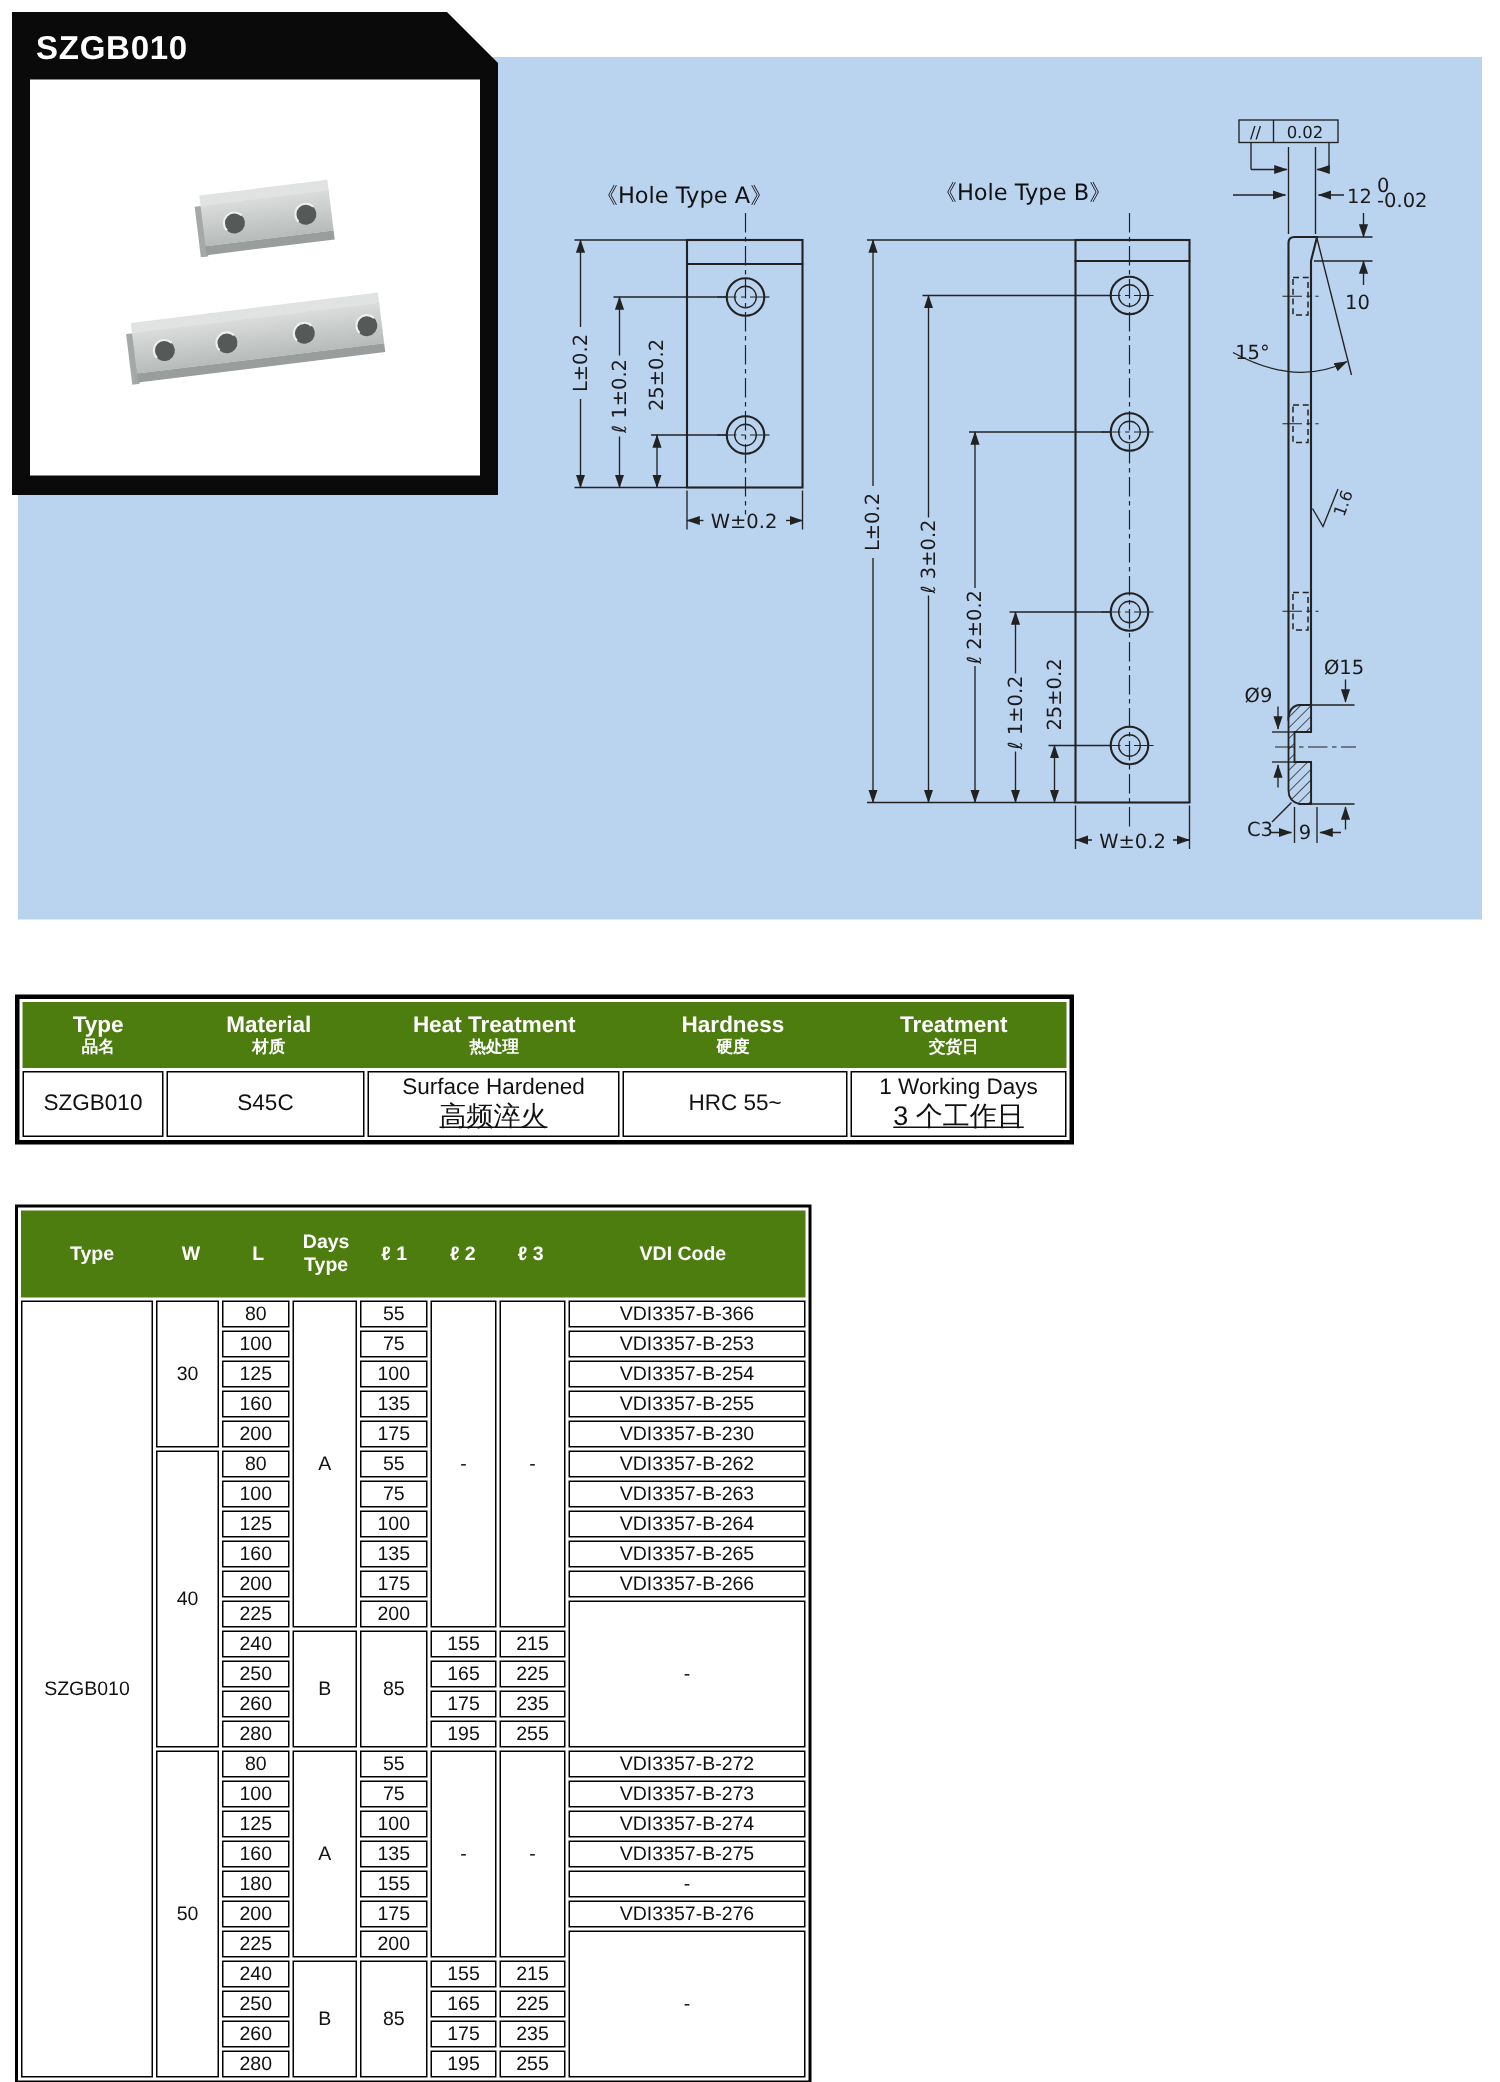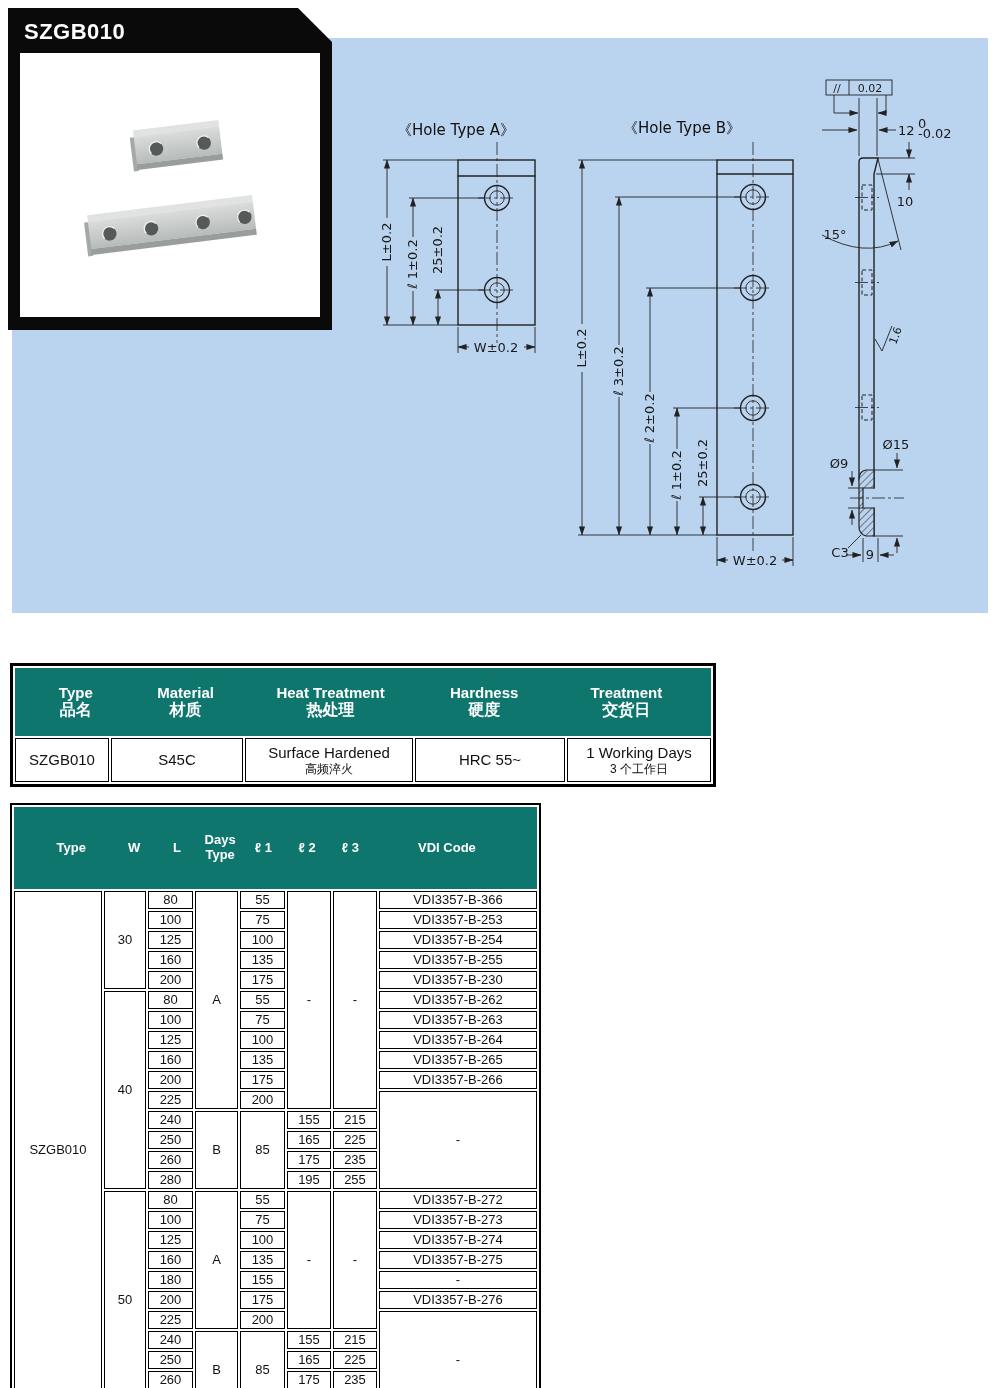--- a/index.html
+++ b/index.html
@@ -13,36 +13,36 @@
 
   
   .photo-box { position:absolute; left:8px; top:8px; width:324px; height:322px;
     clip-path:polygon(0 0, calc(100% - 34px) 0, 100% 34px, 100% 100%, 0 100%); }
   .photo-title { position:absolute; left:16px; top:11px; color:#fff; font-size:22px;
     font-weight:bold; letter-spacing:0.5px; }
   .photo-inner { position:absolute; left:12px; top:45px; width:300px; height:264px; background:#fff; }
 
   
   table.cat { border-collapse:separate; border-spacing:2px; background:#fff; }
-  table.cat th { padding:16px; background:#0f766e; }
+  table.cat th { padding:4px; background:#4d7c0f; }
   table.cat td { border:1px solid #000; background:#fff; text-align:center; vertical-align:middle;
     color:#111; }
   .hdr-flex { display:flex; gap:2px; align-items:stretch; }
   .hdr-cell { display:flex; flex-direction:column; align-items:center; justify-content:center;
     color:#fff; line-height:1.15; }
 
   
   .info-wrap { position:absolute; left:10px; top:663px; }
   table.info { table-layout:fixed; width:706px; border:3px solid #000; }
   .info .hdr-cell { height:36px; }
   .info .h-en { font-size:15px; }
-  .info .h-zh { font-size:16px; }
+  .info .h-zh { font-size:11px; }
   .iw0{width:94px}.iw1{width:132px}.iw2{width:168px}.iw3{width:150px}.iw4{width:144px}
   table.info td { height:44px; font-size:15px; line-height:1.2; }
-  td .sub-zh { font-size:12px; }
+  td .sub-zh { font-size:18px;text-decoration:underline; }
 
   
   .dim-wrap { position:absolute; left:10px; top:803px; }
   table.dim { table-layout:fixed; width:531px; border:2px solid #000; }
   .dim .hdr-cell { height:50px; font-size:13px; text-align:center; }
   .dw0{width:88px}.dw1{width:42px}.dw2{width:45px}.dw3{width:43px}.dw4{width:45px}
   .dw5{width:44px}.dw6{width:44px}.dw7{width:158px}
   table.dim td { height:16px; line-height:16px; font-size:13px; padding:0 2px; white-space:nowrap; }
 
   

